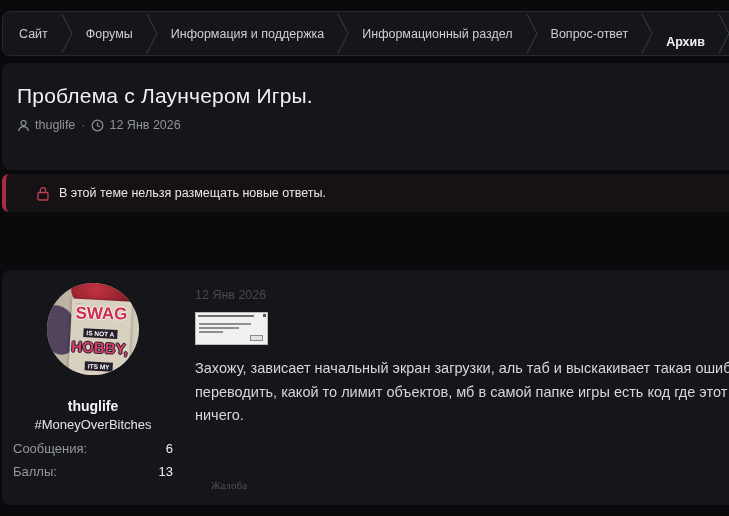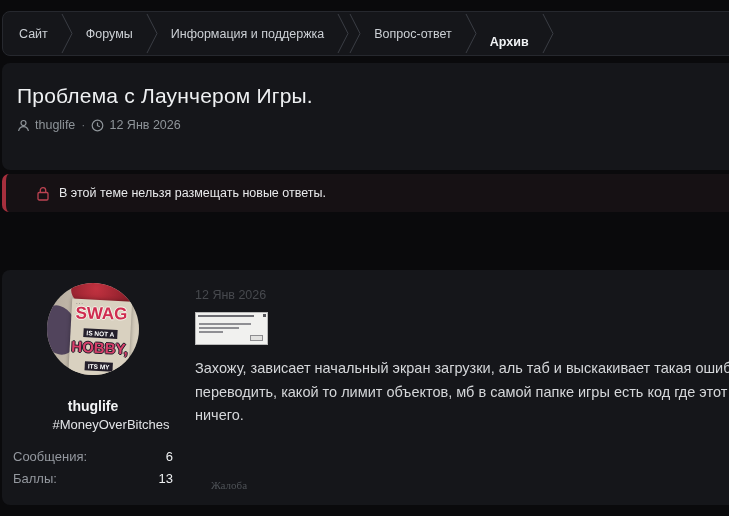--- a/index.html
+++ b/index.html
@@ -42,23 +42,23 @@
           transform:rotate(3deg);text-align:center;box-shadow:0 0 4px rgba(0,0,0,.35);}
   .av-dots{font-size:6px;color:#3a3440;text-align:left;padding:1px 0 0 4px;line-height:5px;letter-spacing:1px;}
   .av-swag{font-size:17px;font-weight:bold;color:#cf2b50;line-height:16px;transform:rotate(-2deg);
            text-shadow:-1px 0 #f3efe6,1px 0 #f3efe6,0 -1px #f3efe6,0 1px #f3efe6;}
   .av-badge{display:inline-block;background:#241f2b;color:#fff;font-size:6.5px;font-weight:bold;
             padding:1px 3px;line-height:7px;margin-top:1px;}
   .av-hobby{font-size:15px;font-weight:bold;color:#d8416b;line-height:14px;margin-top:1px;
             text-shadow:-1px 0 #241f2b,1px 0 #241f2b,0 -1px #241f2b,0 1px #241f2b;}
   .username{position:absolute;left:0;top:128px;width:182px;text-align:center;
             font-size:14px;font-weight:bold;color:#f2f3f5;cursor:pointer;}
-  .tagline{position:absolute;left:0;top:147px;width:182px;text-align:center;font-size:13px;color:#e2e4e7;padding-left:18px;}
+  .tagline{position:absolute;left:0;top:147px;width:182px;text-align:center;font-size:13px;color:#e2e4e7;}
   .stats{position:absolute;left:11px;top:171px;width:160px;font-size:13px;}
-  .stat-row{display:flex;justify-content:space-between;height:22.5px;align-items:flex-end;}
+  .stat-row{display:flex;justify-content:space-between;height:22.5px;align-items:flex-start;}
   .stat-label{color:#94989f;}
   .stat-value{color:#eef0f2;}
 
   .postcontent{position:absolute;left:193px;top:0;right:0;}
   .post-date{position:absolute;left:0;top:18px;font-size:12.5px;color:#47494e;}
   .thumb{position:absolute;left:0;top:42px;width:71px;height:31px;background:#f1f1ef;border:1px solid #b9b9b9;cursor:pointer;}
   .t-line{position:absolute;height:2px;background:#8f8f93;}
   .t-title{left:2px;top:2px;width:56px;background:#6c6c72;}
   .t-x{position:absolute;right:1px;top:1px;width:3px;height:3px;background:#55555a;}
   .t-b1{left:3px;top:10px;width:52px;}
@@ -78,20 +78,21 @@
       <polyline points="1,2 11,21.5 1,41" fill="none" stroke="#3a3d44" stroke-width="1"></polyline>
     </svg>
   <span class="crumb">Форумы</span>
   <svg class="crumbsep" width="12" height="43" viewBox="0 0 12 43">
       <polyline points="1,2 11,21.5 1,41" fill="none" stroke="#3a3d44" stroke-width="1"></polyline>
     </svg>
   <span class="crumb">Информация и поддержка</span>
   <svg class="crumbsep" width="12" height="43" viewBox="0 0 12 43">
       <polyline points="1,2 11,21.5 1,41" fill="none" stroke="#3a3d44" stroke-width="1"></polyline>
     </svg>
+  <span class="crumb">Информационный раздел</span>
   <svg class="crumbsep" width="12" height="43" viewBox="0 0 12 43">
       <polyline points="1,2 11,21.5 1,41" fill="none" stroke="#3a3d44" stroke-width="1"></polyline>
     </svg>
   <span class="crumb">Вопрос-ответ</span>
   <svg class="crumbsep" width="12" height="43" viewBox="0 0 12 43">
       <polyline points="1,2 11,21.5 1,41" fill="none" stroke="#3a3d44" stroke-width="1"></polyline>
     </svg>
   <span class="crumb current">Архив</span>
   <svg class="crumbsep" width="12" height="43" viewBox="0 0 12 43">
       <polyline points="1,2 11,21.5 1,41" fill="none" stroke="#3a3d44" stroke-width="1"></polyline>

